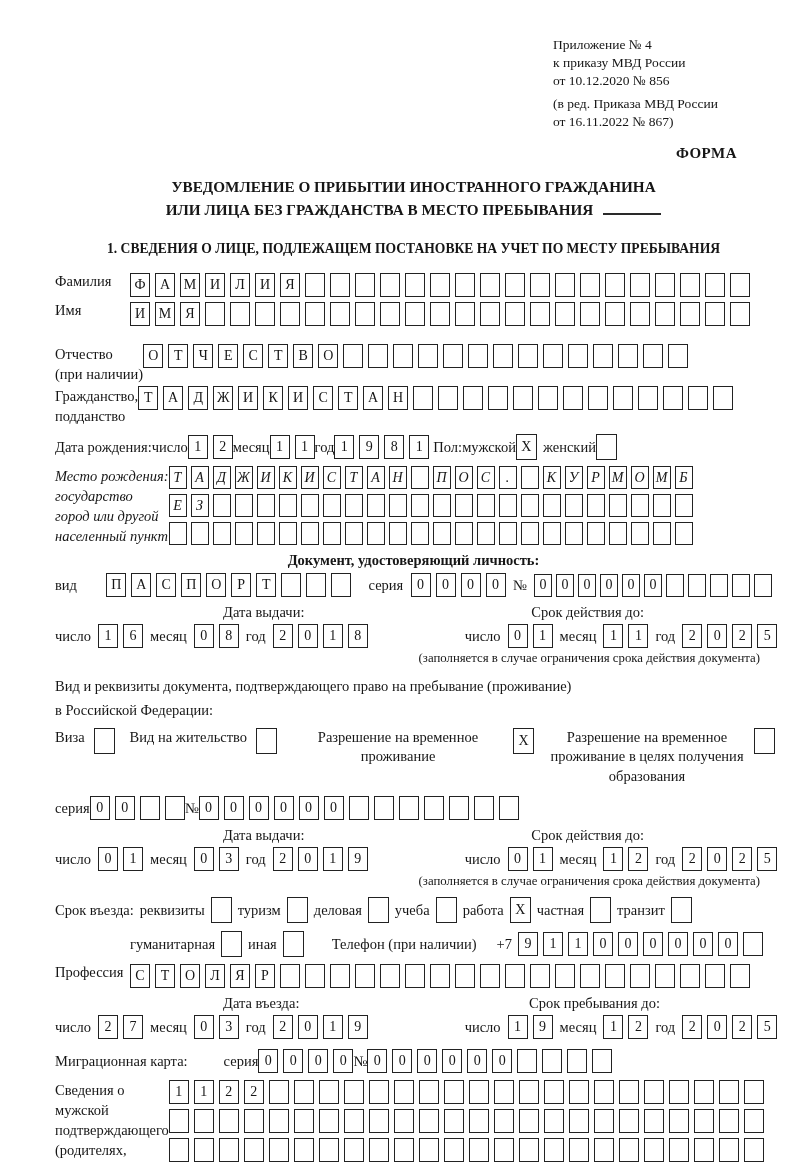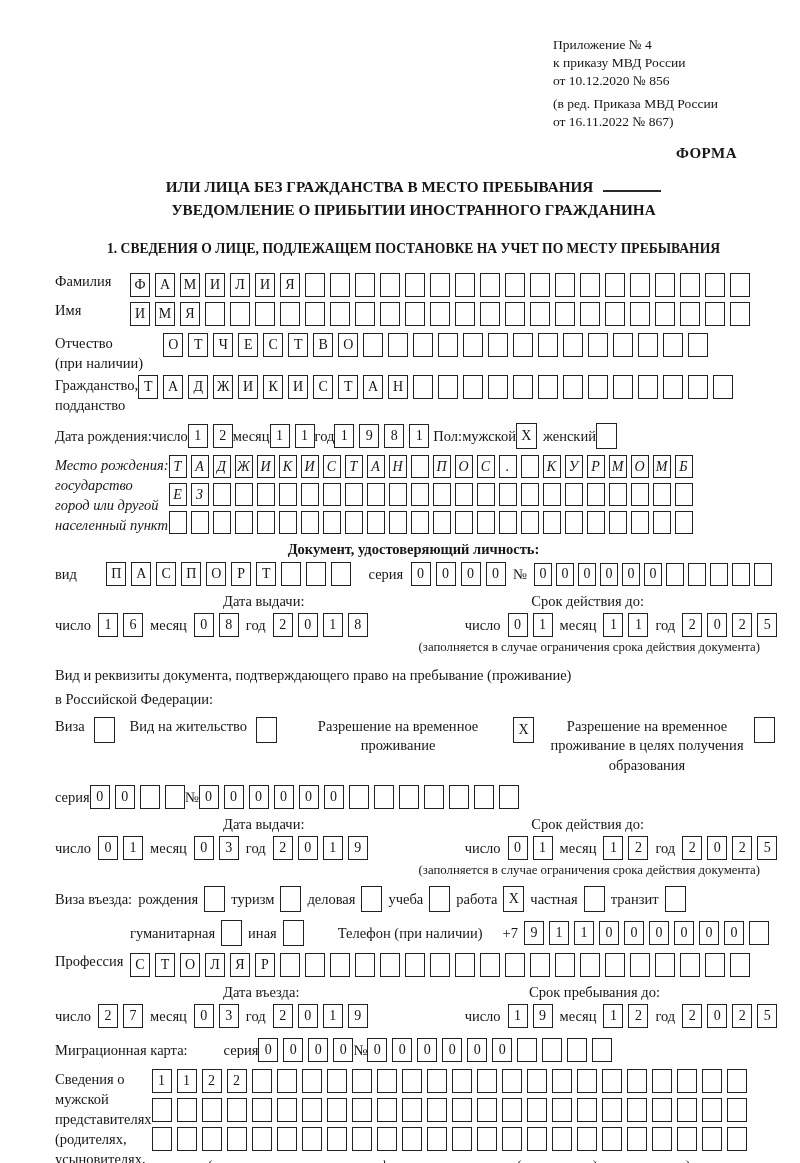--- a/index.html
+++ b/index.html
@@ -53,24 +53,24 @@
     <div>Приложение № 4</div>
     <div>к приказу МВД России</div>
     <div>от 10.12.2020 № 856</div>
     <div class="amend">(в ред. Приказа МВД России</div>
     <div>от 16.11.2022 № 867)</div>
   </div>
 
   <div class="forma">ФОРМА</div>
 
   <div class="title">
+    <div>УВЕДОМЛЕНИЕ О ПРИБЫТИИ ИНОСТРАННОГО ГРАЖДАНИНА</div>
     <div>
       <span>ИЛИ ЛИЦА БЕЗ ГРАЖДАНСТВА В МЕСТО ПРЕБЫВАНИЯ</span><span class="uline"></span>
     </div>
-    <div>УВЕДОМЛЕНИЕ О ПРИБЫТИИ ИНОСТРАННОГО ГРАЖДАНИНА</div>
   </div>
 
   <div class="sect" style="margin-top:20px;">1. СВЕДЕНИЯ О ЛИЦЕ, ПОДЛЕЖАЩЕМ ПОСТАНОВКЕ НА УЧЕТ ПО МЕСТУ ПРЕБЫВАНИЯ</div>
 
   <div class="frow" style="margin-top:16px;">
     <div class="lbl w75">Фамилия</div>
     <div class="cells">
         <span class="cell">Ф</span>
         <span class="cell">А</span>
         <span class="cell">М</span>
@@ -123,21 +123,21 @@
         <span class="cell">&nbsp;</span>
         <span class="cell">&nbsp;</span>
         <span class="cell">&nbsp;</span>
         <span class="cell">&nbsp;</span>
         <span class="cell">&nbsp;</span>
         <span class="cell">&nbsp;</span>
         <span class="cell">&nbsp;</span>
       </div>
   </div>
 
-  <div class="frow" style="margin-top:7px;gap:20px;">
+  <div class="frow" style="margin-top:18px;">
     <div class="lblcol w150">
       <div>Отчество</div>
       <div>(при наличии)</div>
     </div>
     <div class="cells">
         <span class="cell">О</span>
         <span class="cell">Т</span>
         <span class="cell">Ч</span>
         <span class="cell">Е</span>
         <span class="cell">С</span>
@@ -488,22 +488,22 @@
     <span class="cells">
         <span class="cell">2</span>
         <span class="cell">0</span>
         <span class="cell">2</span>
         <span class="cell">5</span>
       </span>
   </div>
   <div class="note">(заполняется в случае ограничения срока действия документа)</div>
 
   <div class="purpose">
-    <span>Виза въезда:</span>
-    <span>рождения</span>
+    <span>Срок въезда:</span>
+    <span>реквизиты</span>
     <span class="cells cb">
         <span class="cell">&nbsp;</span>
       </span>
     <span>туризм</span>
     <span class="cells cb">
         <span class="cell">&nbsp;</span>
       </span>
     <span>деловая</span>
     <span class="cells cb">
         <span class="cell">&nbsp;</span>
@@ -528,21 +528,21 @@
 
   <div class="purpose indent75">
     <span>гуманитарная</span>
     <span class="cells cb">
         <span class="cell">&nbsp;</span>
       </span>
     <span style="">иная</span>
     <span class="cells cb">
         <span class="cell">&nbsp;</span>
       </span>
-    <span style="margin-left:28px;">Телефон (при наличии)</span>
+    <span style="margin-left:22px;">Телефон (при наличии)</span>
     <span style="margin-left:14px;">+7</span>
     <span class="cells">
         <span class="cell">9</span>
         <span class="cell">1</span>
         <span class="cell">1</span>
         <span class="cell">0</span>
         <span class="cell">0</span>
         <span class="cell">0</span>
         <span class="cell">0</span>
         <span class="cell">0</span>
@@ -644,21 +644,21 @@
         <span class="cell">&nbsp;</span>
         <span class="cell">&nbsp;</span>
         <span class="cell">&nbsp;</span>
       </span>
   </div>
 
   <div class="frow" style="margin-top:7px;">
     <div class="lblcol w115">
       <div>Сведения о</div>
       <div>мужской</div>
-      <div>представителях</div>
+      <div>подтверждающего</div>
       <div>(родителях,</div>
       <div>усыновителях,</div>
 
     </div>
     <div class="stack">
       <div class="cells">
           <span class="cell">1</span>
           <span class="cell">1</span>
           <span class="cell">2</span>
           <span class="cell">2</span>

